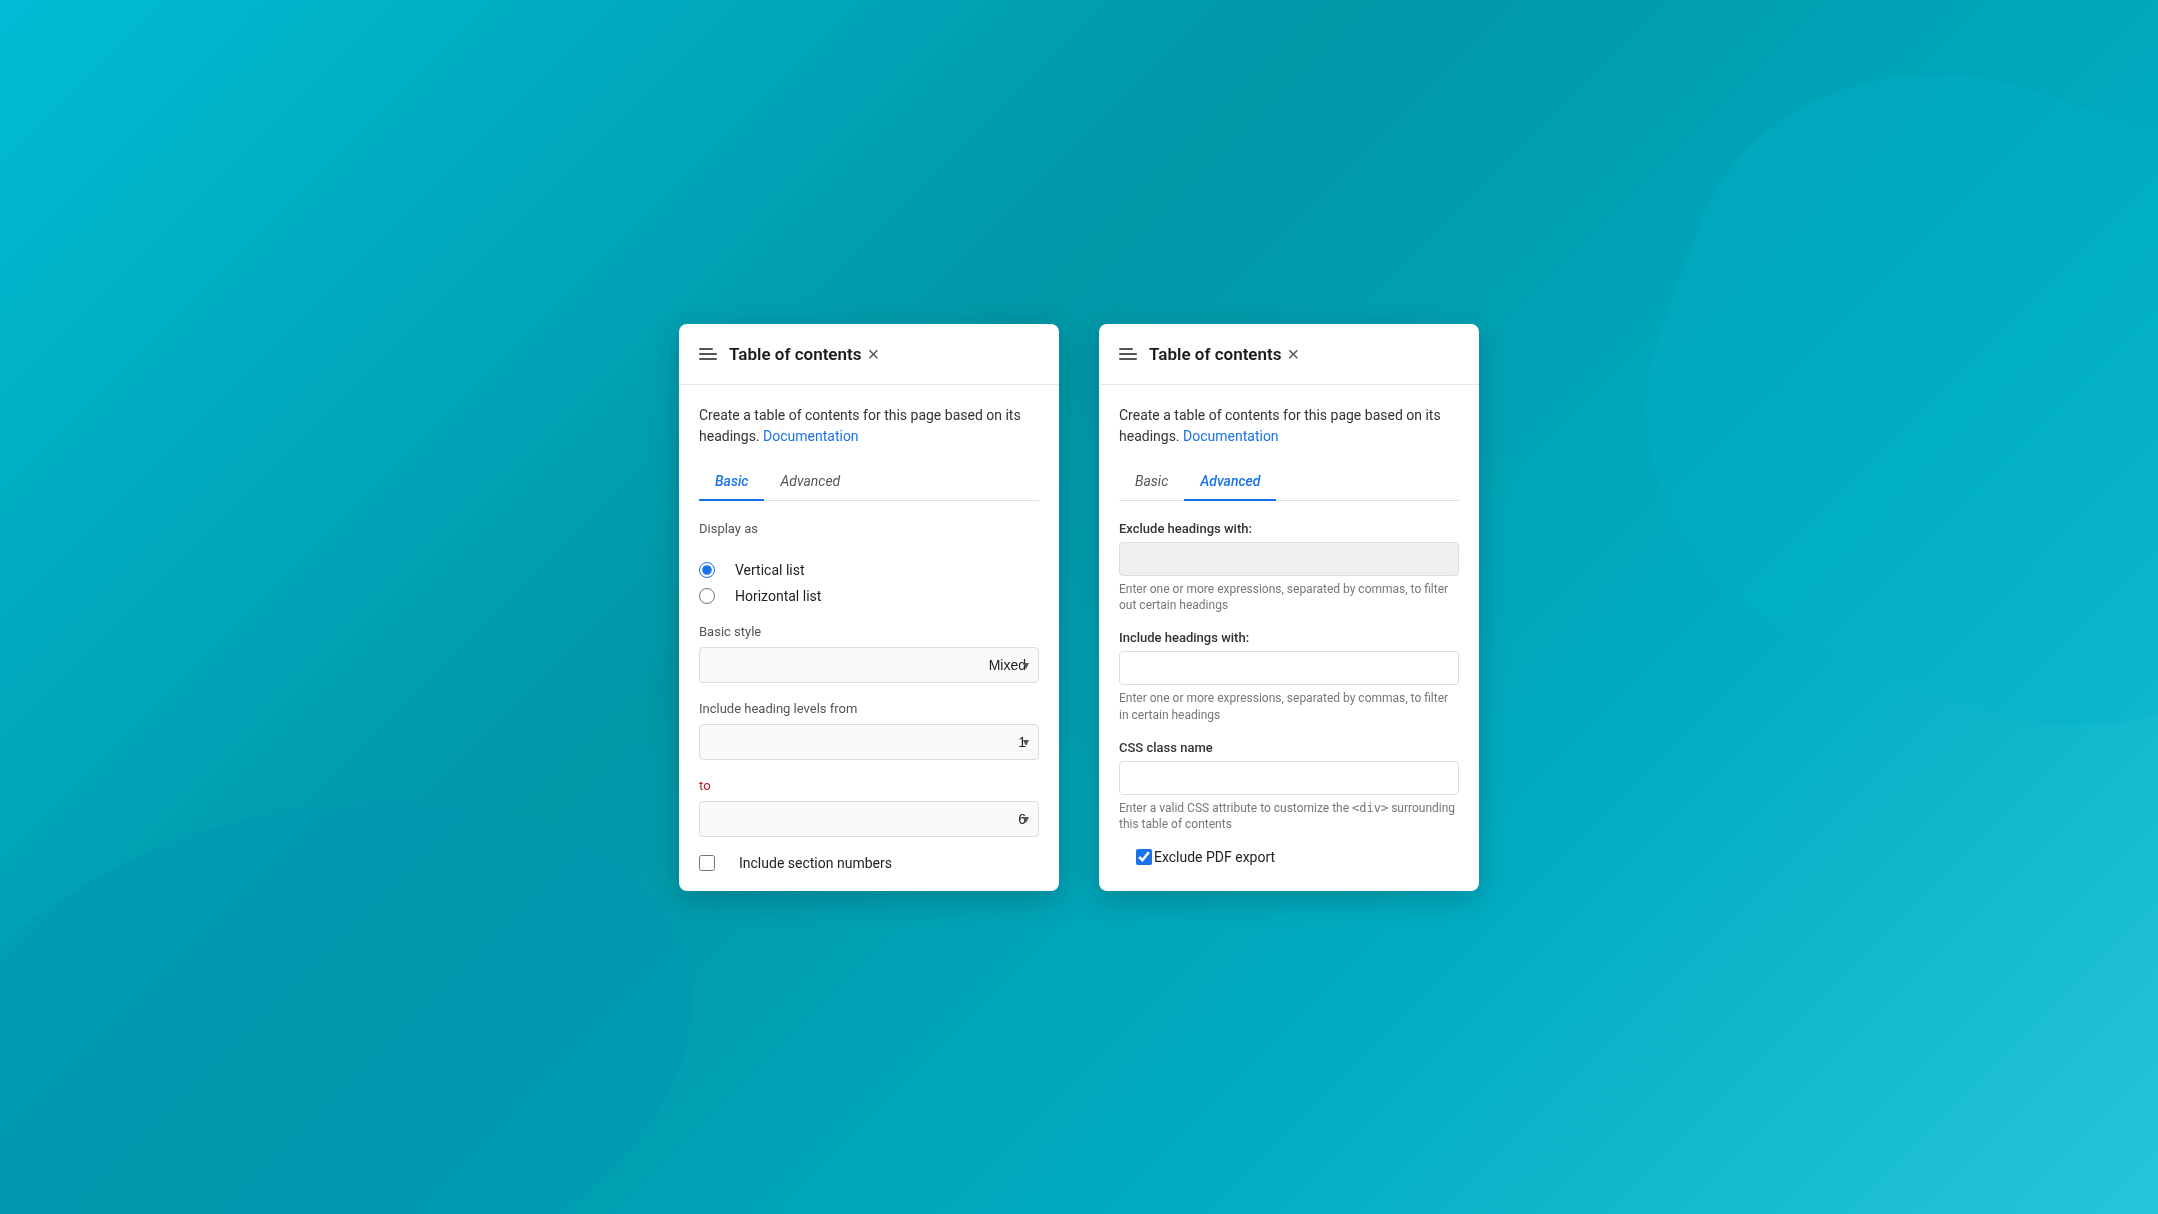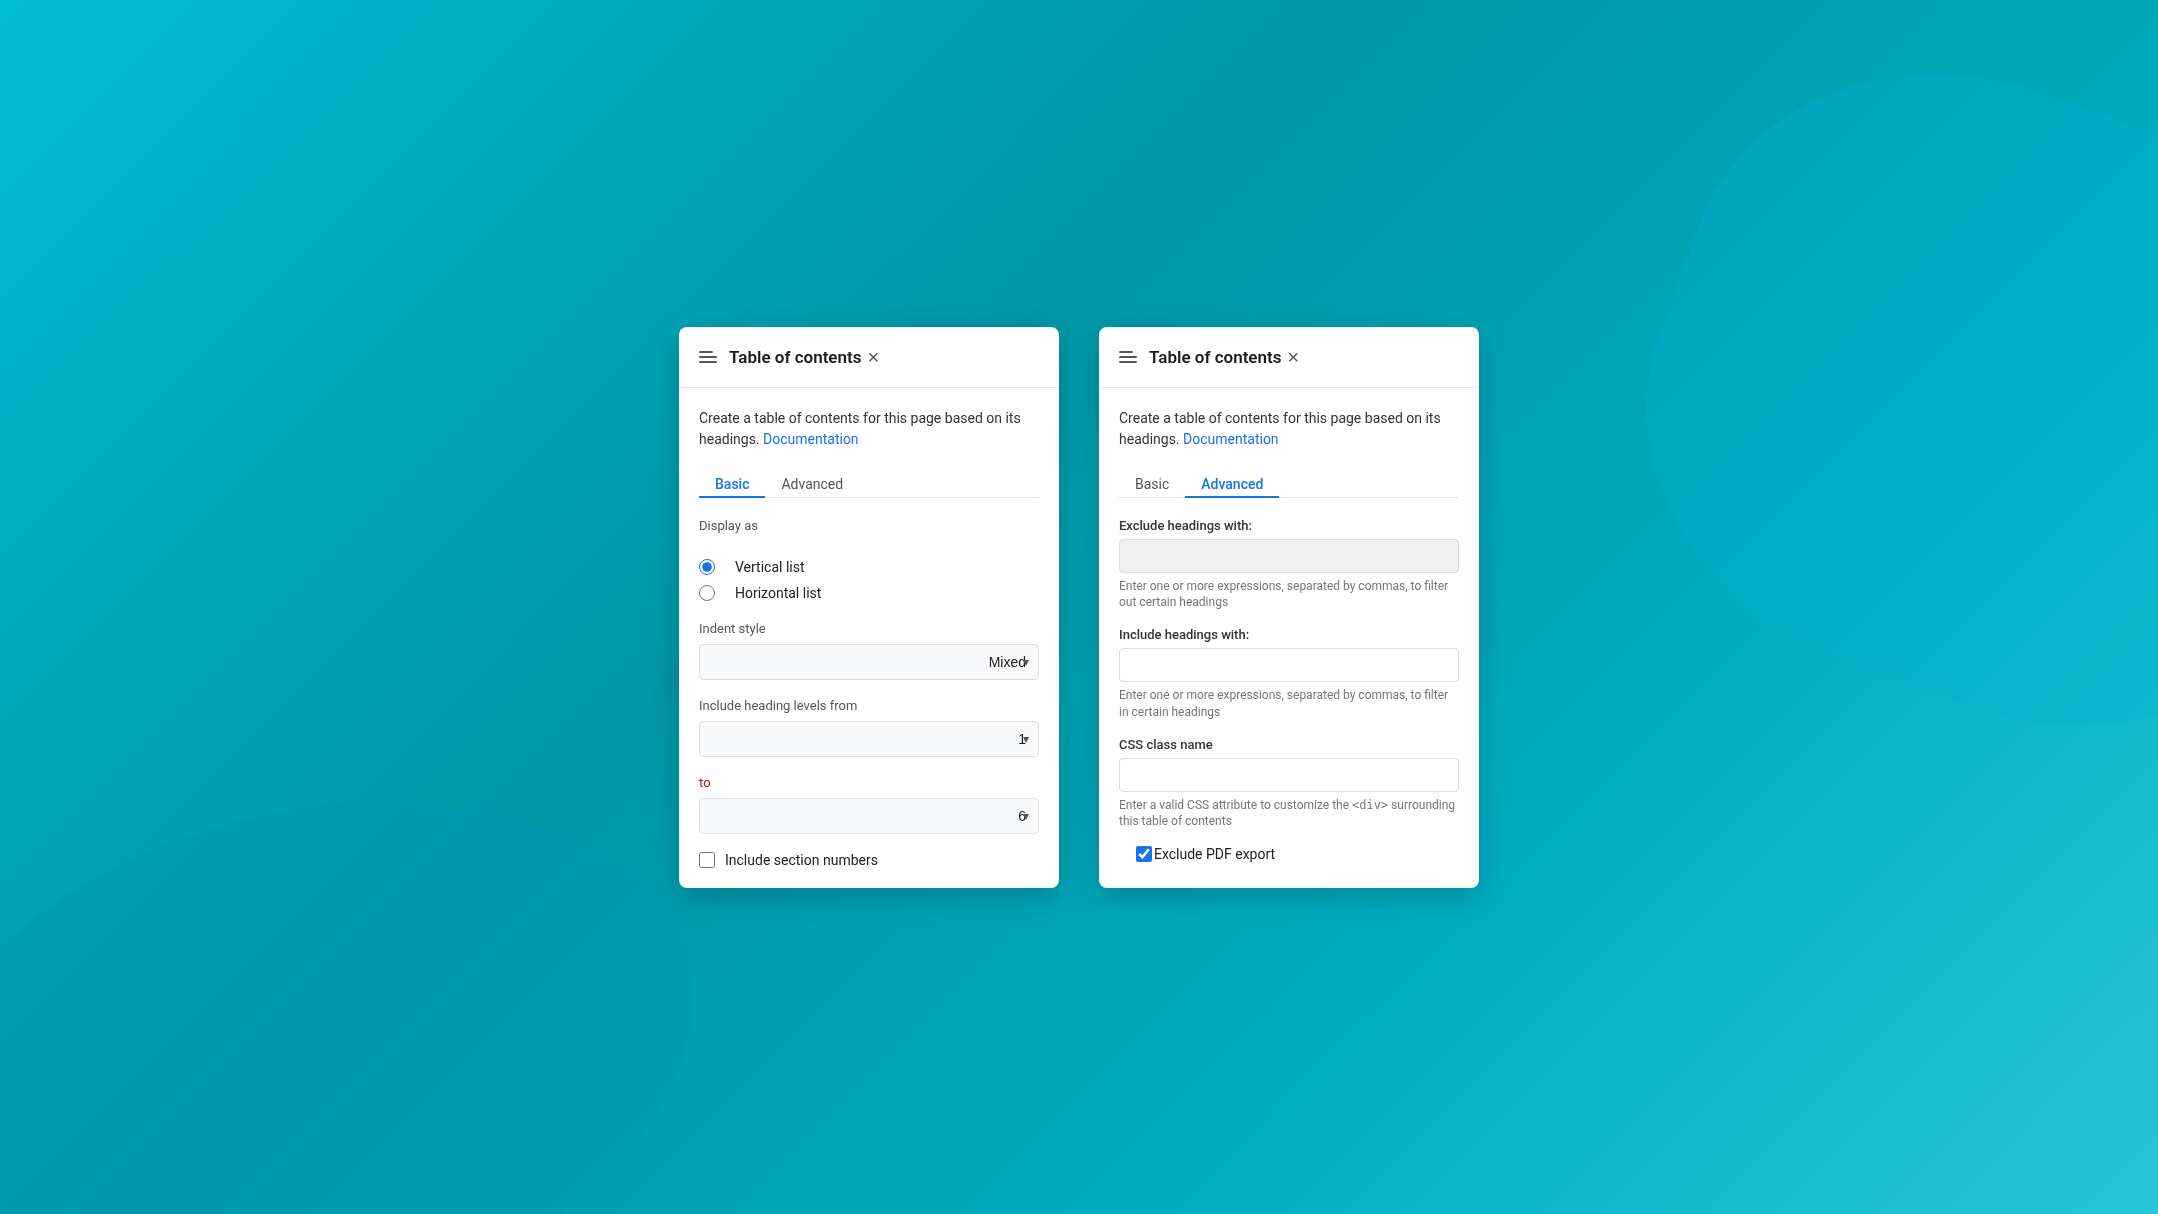--- a/index.html
+++ b/index.html
@@ -122,26 +122,27 @@
     }
 
     .tabs {
       display: flex;
       border-bottom: 1px solid #e0e0e0;
       margin-bottom: 20px;
       gap: 0;
     }
 
     .tab {
-      padding: 8px 16px 4px;
+      padding: 8px 16px 10px;
       font-size: 14px;
       cursor: pointer;
       color: #555;
       border-bottom: 2px solid transparent;
       margin-bottom: -1px;
+      font-style: italic;
     }
 
     .tab.active {
       color: #1a73e8;
       border-bottom: 2px solid #1a73e8;
       font-weight: 500;
     }
 
     
     .section-label {
@@ -212,21 +213,21 @@
 
     .to-label {
       font-size: 13px;
       color: #b91c1c;
       margin-bottom: 8px;
     }
 
     .checkbox-item {
       display: flex;
       align-items: center;
-      gap: 10px;
+      gap: 24px;
       font-size: 14px;
       color: #222;
       cursor: pointer;
       margin-top: 16px;
     }
 
     .checkbox-item input[type="checkbox"] {
       width: 16px;
       height: 16px;
       cursor: pointer;
@@ -321,21 +322,21 @@
           <input type="radio" name="display_as" checked="" style="">
           <span>Vertical list</span>
         </label>
         <label class="radio-item">
           <input type="radio" name="display_as" style="">
           <span>Horizontal list</span>
         </label>
       </div>
 
       <div class="field-group">
-        <div class="field-label">Indent style</div>
+        <div class="field-label">Basic style</div>
         <div class="select-wrapper">
           <select class="select-field">
             <option>Mixed</option>
             <option>Bullets</option>
             <option>Numbers</option>
             <option>None</option>
           </select>
           <span class="select-arrow">▾</span>
         </div>
       </div>

